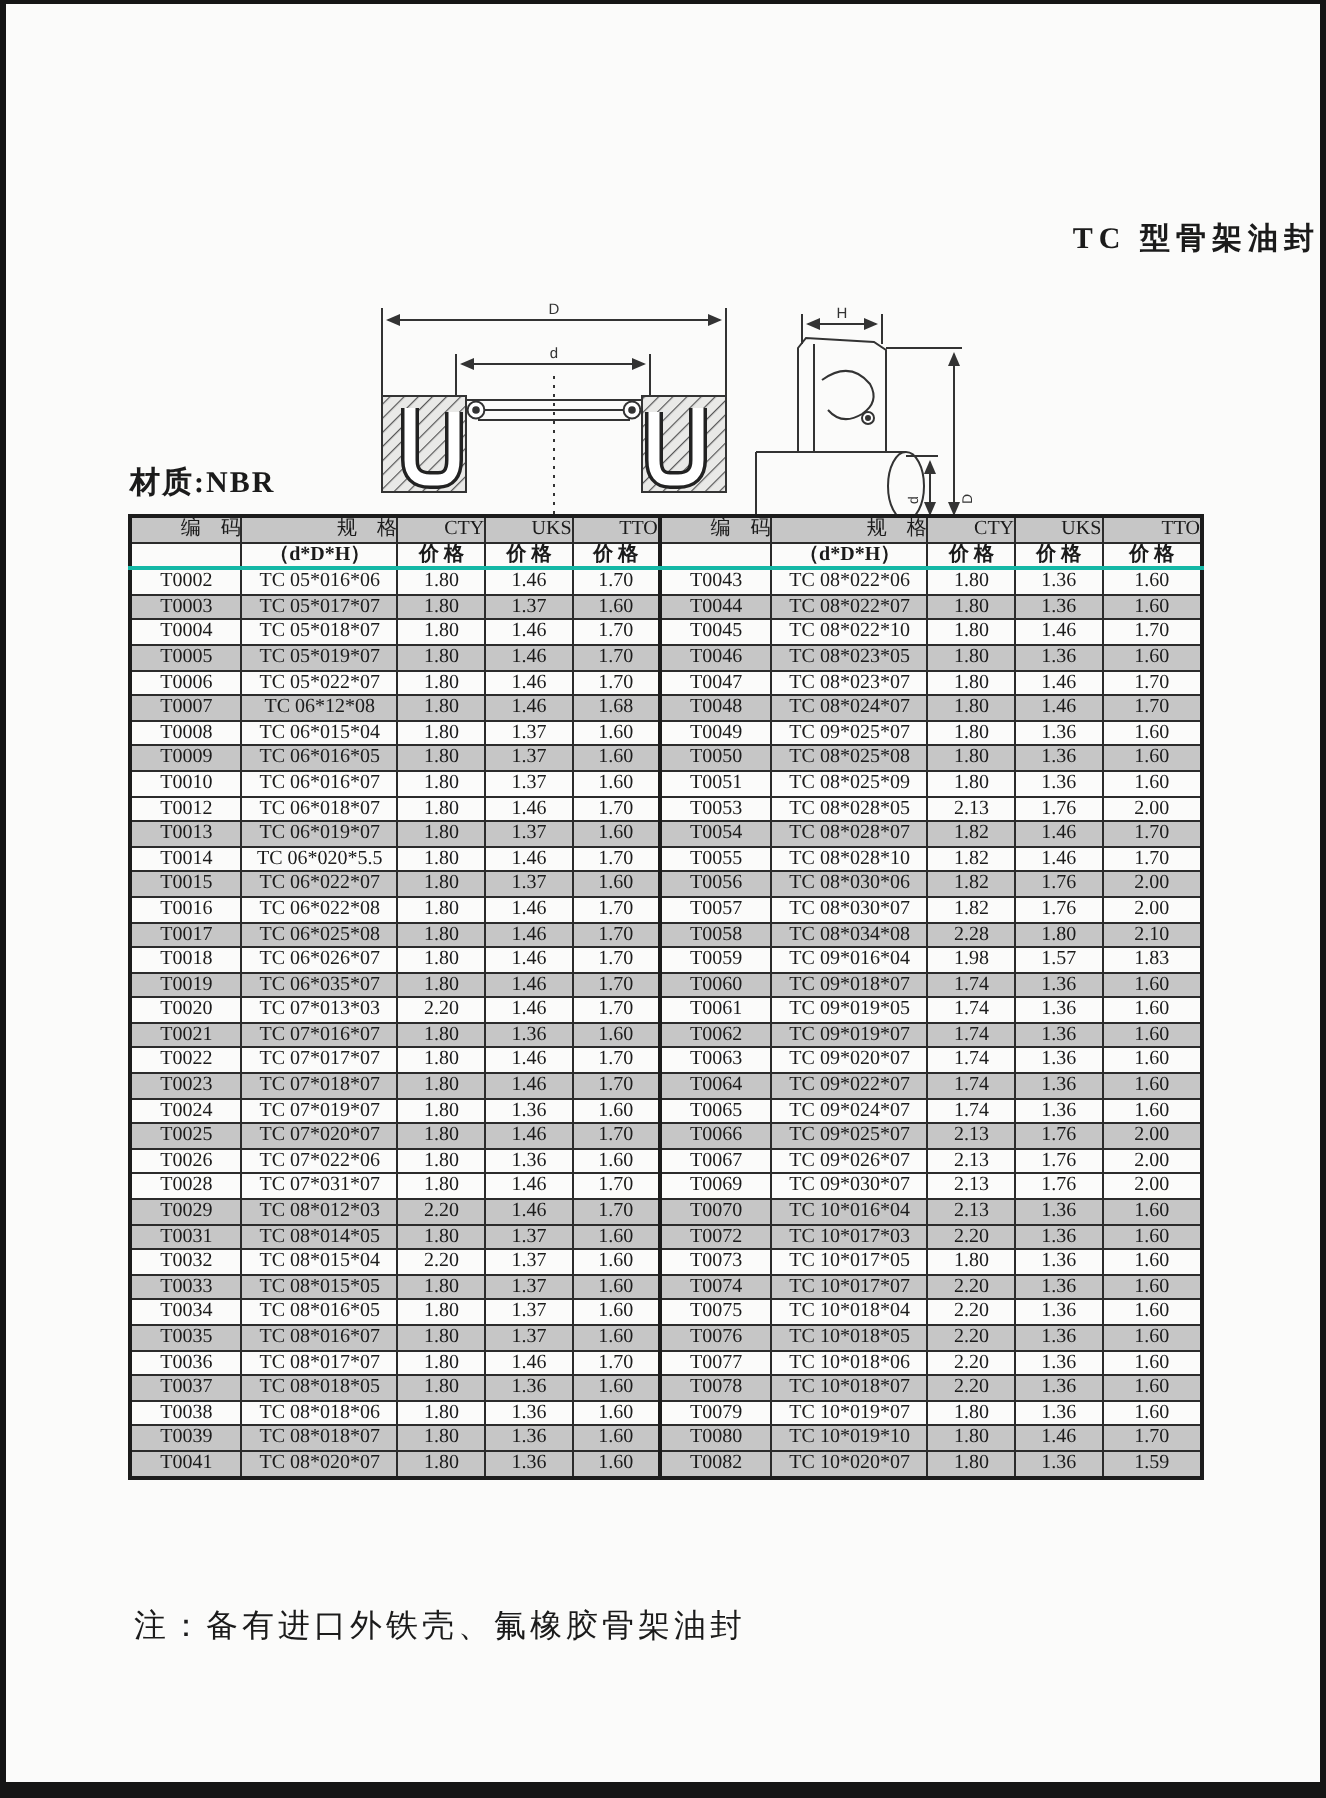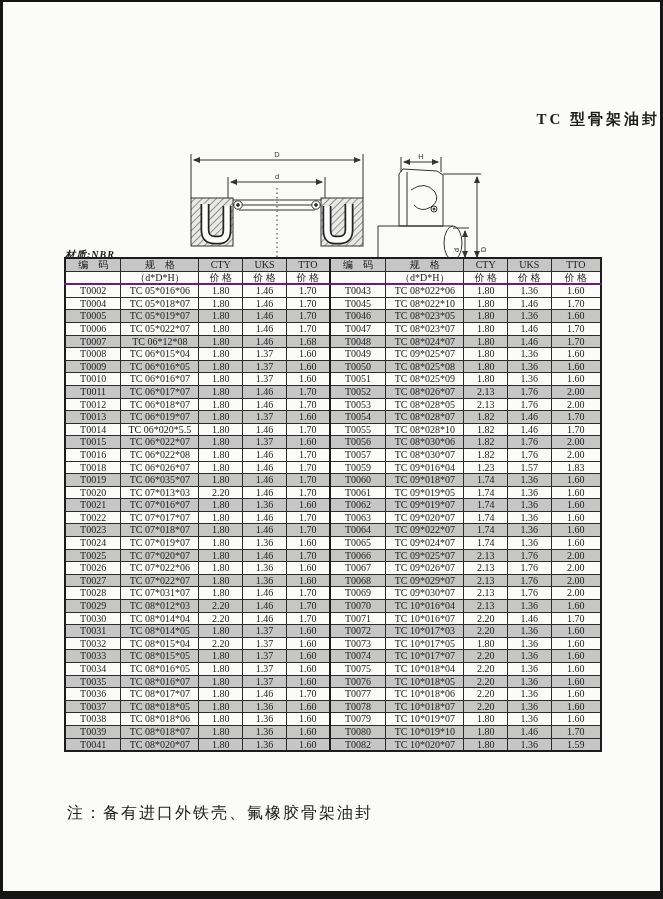--- a/index.html
+++ b/index.html
@@ -8,37 +8,37 @@
     background:#fbfbfa;color:#1b1b1b;overflow:hidden;
     border-top:2px solid #151515;border-left:3px solid #151515;
     border-right:3px solid #151515;border-bottom:8px solid #151515;
     font-family:"Liberation Serif","DejaVu Serif",serif;
   }
   .doc-title{
     position:absolute;top:108px;left:0;width:100%;text-align:right;
     font-weight:bold;font-size:15px;letter-spacing:3px;
   }
   .material-label{
-    position:absolute;top:246px;left:62px;font-weight:bold;font-size:10px;letter-spacing:1px;font-style:italic;
+    position:absolute;top:230px;left:62px;font-weight:bold;font-size:15px;letter-spacing:1px;
   }
   .diagram{position:absolute;left:150px;top:146px;}
   .diagram text{font-family:"Liberation Sans","DejaVu Sans",sans-serif;fill:#333;}
   .price-table{
     position:absolute;top:255px;left:61px;width:538px;
     border-collapse:collapse;table-layout:fixed;
     font-size:10px;border:2px solid #1c1c1c;
   }
   .price-table th,.price-table td{
     border:1px solid #2b2b2b;padding:0;text-align:center;
     height:11.6px;line-height:11.6px;font-weight:normal;
     overflow:hidden;white-space:nowrap;
   }
-  .price-table thead tr.h1 th{background:#c6c6c6;}
+  .price-table thead tr.h1 th{background:#c6c6c6;text-align:right;}
   .price-table thead tr.h2 th{background:#fbfbfa;}
-  .price-table thead tr.h2 th{border-bottom:2px solid #701a75;}
+  .price-table thead tr.h2 th{border-bottom:2px solid #14b8a6;font-weight:bold;}
   .price-table tr.row-gray td{background:#c6c6c6;}
   .price-table tr.row-white td{background:#fbfbfa;}
   .price-table .half-end{border-right:2px solid #1c1c1c;}
   .note-line{
     position:absolute;top:801px;left:64px;font-size:16px;letter-spacing:2px;
   }
 </style>
 </head>
 <body>
 
@@ -168,20 +168,32 @@
           <td>TC 05*016*06</td>
           <td>1.80</td>
           <td>1.46</td>
           <td class="half-end">1.70</td>
           <td>T0043</td>
           <td>TC 08*022*06</td>
           <td>1.80</td>
           <td>1.36</td>
           <td>1.60</td>
         </tr>
+        <tr class="row-gray">
+          <td>T0003</td>
+          <td>TC 05*017*07</td>
+          <td>1.80</td>
+          <td>1.37</td>
+          <td class="half-end">1.60</td>
+          <td>T0044</td>
+          <td>TC 08*022*07</td>
+          <td>1.80</td>
+          <td>1.36</td>
+          <td>1.60</td>
+        </tr>
         <tr class="row-white">
           <td>T0004</td>
           <td>TC 05*018*07</td>
           <td>1.80</td>
           <td>1.46</td>
           <td class="half-end">1.70</td>
           <td>T0045</td>
           <td>TC 08*022*10</td>
           <td>1.80</td>
           <td>1.46</td>
@@ -251,32 +263,20 @@
           <td>T0010</td>
           <td>TC 06*016*07</td>
           <td>1.80</td>
           <td>1.37</td>
           <td class="half-end">1.60</td>
           <td>T0051</td>
           <td>TC 08*025*09</td>
           <td>1.80</td>
           <td>1.36</td>
           <td>1.60</td>
-        </tr>
-        <tr class="row-gray">
-          <td>T0011</td>
-          <td>TC 06*017*07</td>
-          <td>1.80</td>
-          <td>1.46</td>
-          <td class="half-end">1.70</td>
-          <td>T0052</td>
-          <td>TC 08*026*07</td>
-          <td>2.13</td>
-          <td>1.76</td>
-          <td>2.00</td>
         </tr>
         <tr class="row-white">
           <td>T0012</td>
           <td>TC 06*018*07</td>
           <td>1.80</td>
           <td>1.46</td>
           <td class="half-end">1.70</td>
           <td>T0053</td>
           <td>TC 08*028*05</td>
           <td>2.13</td>
@@ -324,29 +324,41 @@
           <td>TC 06*022*08</td>
           <td>1.80</td>
           <td>1.46</td>
           <td class="half-end">1.70</td>
           <td>T0057</td>
           <td>TC 08*030*07</td>
           <td>1.82</td>
           <td>1.76</td>
           <td>2.00</td>
         </tr>
+        <tr class="row-gray">
+          <td>T0017</td>
+          <td>TC 06*025*08</td>
+          <td>1.80</td>
+          <td>1.46</td>
+          <td class="half-end">1.70</td>
+          <td>T0058</td>
+          <td>TC 08*034*08</td>
+          <td>2.28</td>
+          <td>1.80</td>
+          <td>2.10</td>
+        </tr>
         <tr class="row-white">
           <td>T0018</td>
           <td>TC 06*026*07</td>
           <td>1.80</td>
           <td>1.46</td>
           <td class="half-end">1.70</td>
           <td>T0059</td>
           <td>TC 09*016*04</td>
-          <td>1.23</td>
+          <td>1.98</td>
           <td>1.57</td>
           <td>1.83</td>
         </tr>
         <tr class="row-gray">
           <td>T0019</td>
           <td>TC 06*035*07</td>
           <td>1.80</td>
           <td>1.46</td>
           <td class="half-end">1.70</td>
           <td>T0060</td>
@@ -432,32 +444,20 @@
           <td>TC 07*022*06</td>
           <td>1.80</td>
           <td>1.36</td>
           <td class="half-end">1.60</td>
           <td>T0067</td>
           <td>TC 09*026*07</td>
           <td>2.13</td>
           <td>1.76</td>
           <td>2.00</td>
         </tr>
-        <tr class="row-gray">
-          <td>T0027</td>
-          <td>TC 07*022*07</td>
-          <td>1.80</td>
-          <td>1.36</td>
-          <td class="half-end">1.60</td>
-          <td>T0068</td>
-          <td>TC 09*029*07</td>
-          <td>2.13</td>
-          <td>1.76</td>
-          <td>2.00</td>
-        </tr>
         <tr class="row-white">
           <td>T0028</td>
           <td>TC 07*031*07</td>
           <td>1.80</td>
           <td>1.46</td>
           <td class="half-end">1.70</td>
           <td>T0069</td>
           <td>TC 09*030*07</td>
           <td>2.13</td>
           <td>1.76</td>
@@ -468,32 +468,20 @@
           <td>TC 08*012*03</td>
           <td>2.20</td>
           <td>1.46</td>
           <td class="half-end">1.70</td>
           <td>T0070</td>
           <td>TC 10*016*04</td>
           <td>2.13</td>
           <td>1.36</td>
           <td>1.60</td>
         </tr>
-        <tr class="row-white">
-          <td>T0030</td>
-          <td>TC 08*014*04</td>
-          <td>2.20</td>
-          <td>1.46</td>
-          <td class="half-end">1.70</td>
-          <td>T0071</td>
-          <td>TC 10*016*07</td>
-          <td>2.20</td>
-          <td>1.46</td>
-          <td>1.70</td>
-        </tr>
         <tr class="row-gray">
           <td>T0031</td>
           <td>TC 08*014*05</td>
           <td>1.80</td>
           <td>1.37</td>
           <td class="half-end">1.60</td>
           <td>T0072</td>
           <td>TC 10*017*03</td>
           <td>2.20</td>
           <td>1.36</td>

